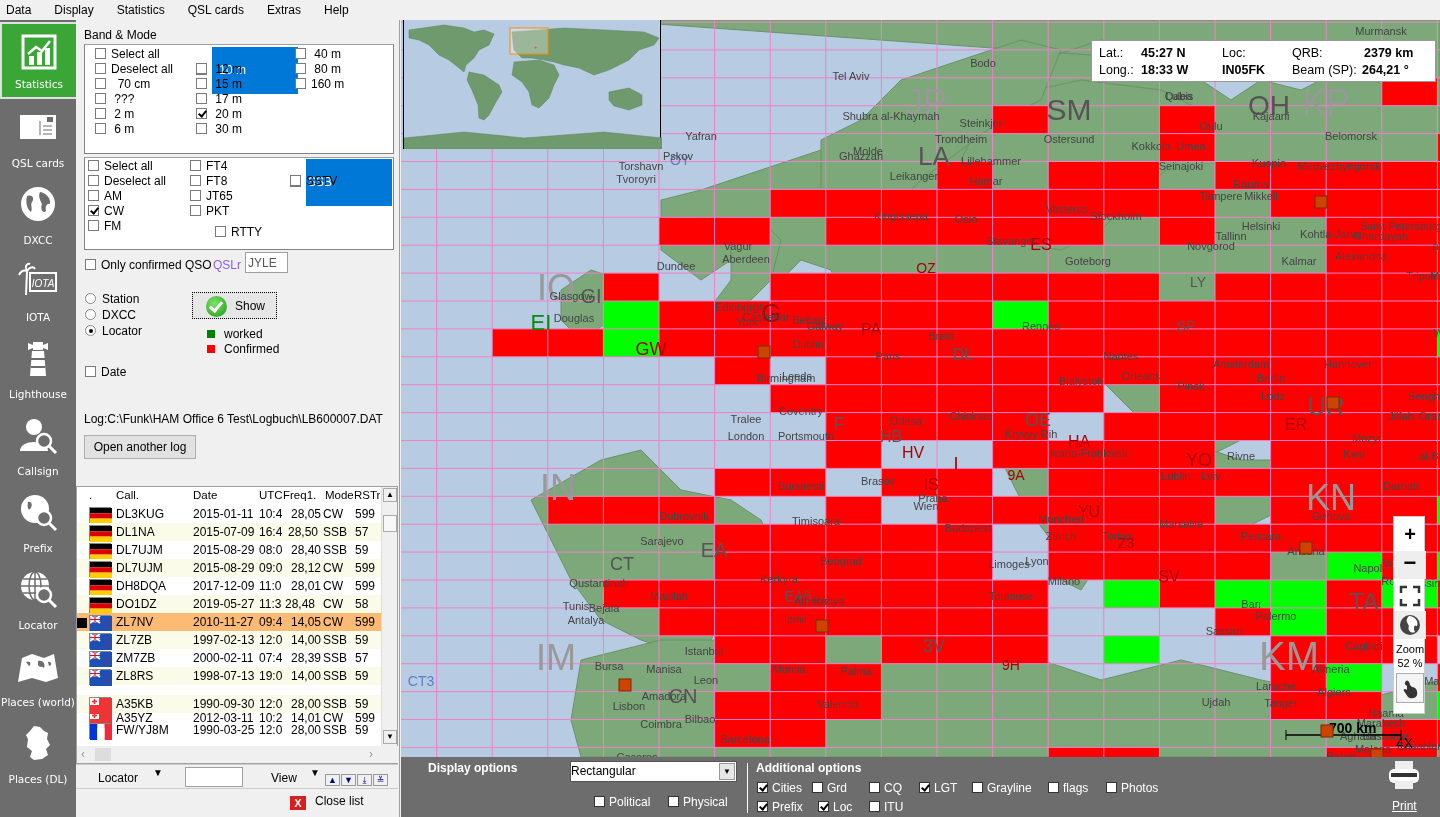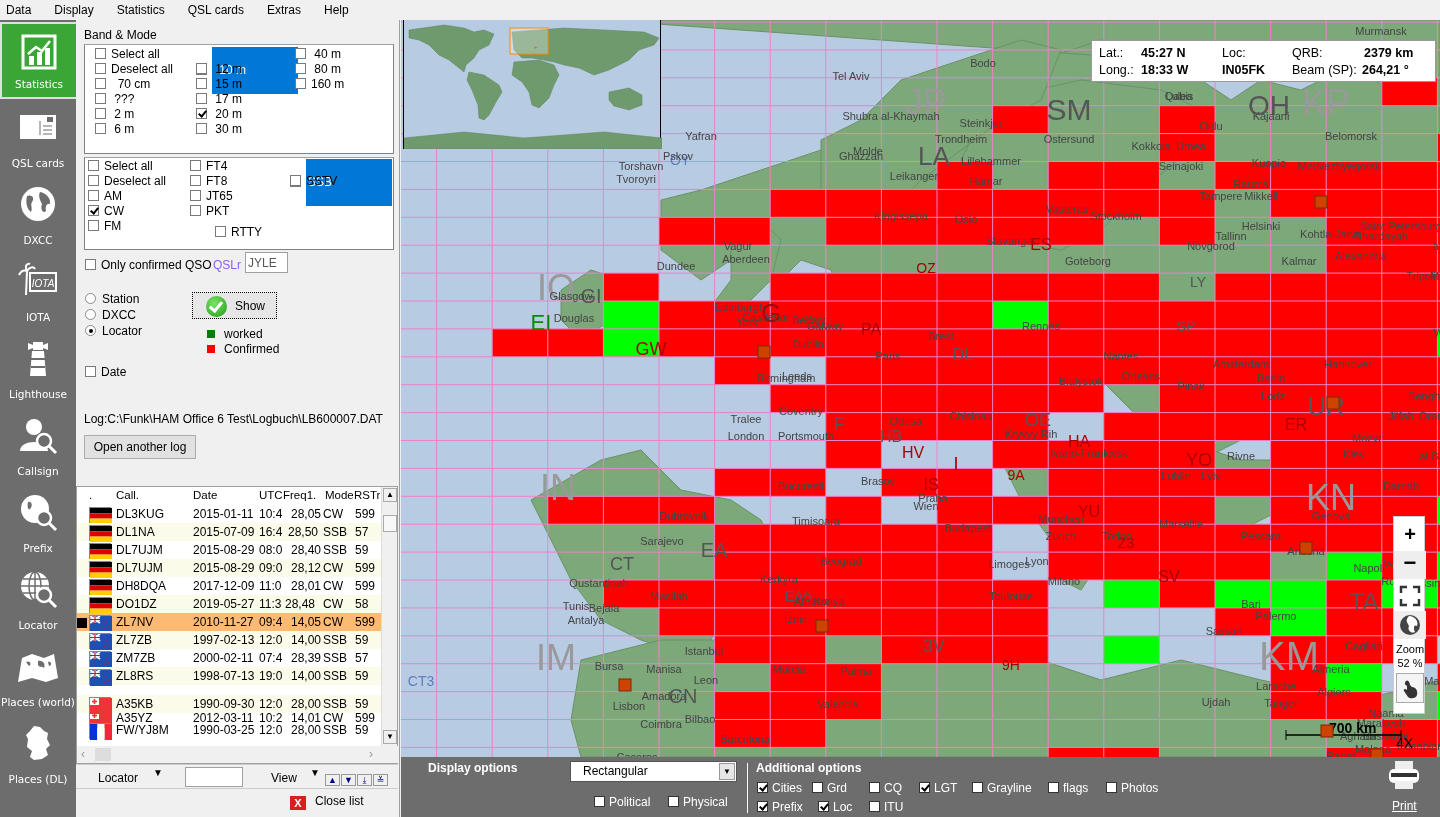--- a/index.html
+++ b/index.html
@@ -1182,21 +1182,21 @@
     <div style="top:126px;font-size:11px">Zoom</div>
     <div style="top:140px;font-size:11px">52 %</div>
     <div style="top:156px;left:2px;width:28px;height:30px;border:1px solid #aaa;background:#f4f4f4"><svg width="24" height="24" viewBox="0 0 24 24" style="margin-top:3px">
           <path d="M8,4 C10,2 12,6 12,8 L14,10 C18,10 20,14 19,18 C18,22 12,22 10,20 L6,14 C5,12 7,11 9,13 L9,9 C7,8 6,6 8,4Z" fill="#333"></path>
         </svg></div>
   </div>
 </div>
 
 <div id="dispbar">
   <div style="position:absolute;left:27px;top:4px;font-weight:bold">Display options</div>
-  <div style="position:absolute;left:169px;top:4px;width:167px;height:21px;background:#fff;border:1px solid #555;color:#000;padding:2px 12px">
+  <div style="position:absolute;left:169px;top:4px;width:167px;height:21px;background:#fff;border:1px solid #555;color:#000;padding:2px 0">
     <span>Rectangular</span>
     <span style="position:absolute;right:1px;top:1px;width:16px;height:17px;background:#e6e6e6;border:1px solid #999;font-size:8px;text-align:center;line-height:16px">▼</span>
   </div>
   <div class="cb" style="left:193px;top:38px"><span class="box"></span><span>Political</span></div>
   <div class="cb" style="left:267px;top:38px"><span class="box"></span><span>Physical</span></div>
   <div style="position:absolute;left:346px;top:6px;width:1px;height:50px;background:#fff"></div>
   <div style="position:absolute;left:355px;top:4px;font-weight:bold">Additional options</div>
   <div id="addopts">
       <div class="cb" style="left: 356px; top: 24px;"><span class="box on"></span><span>Cities</span></div>
       <div class="cb" style="left: 411px; top: 24px;"><span class="box"></span><span>Grd</span></div>

